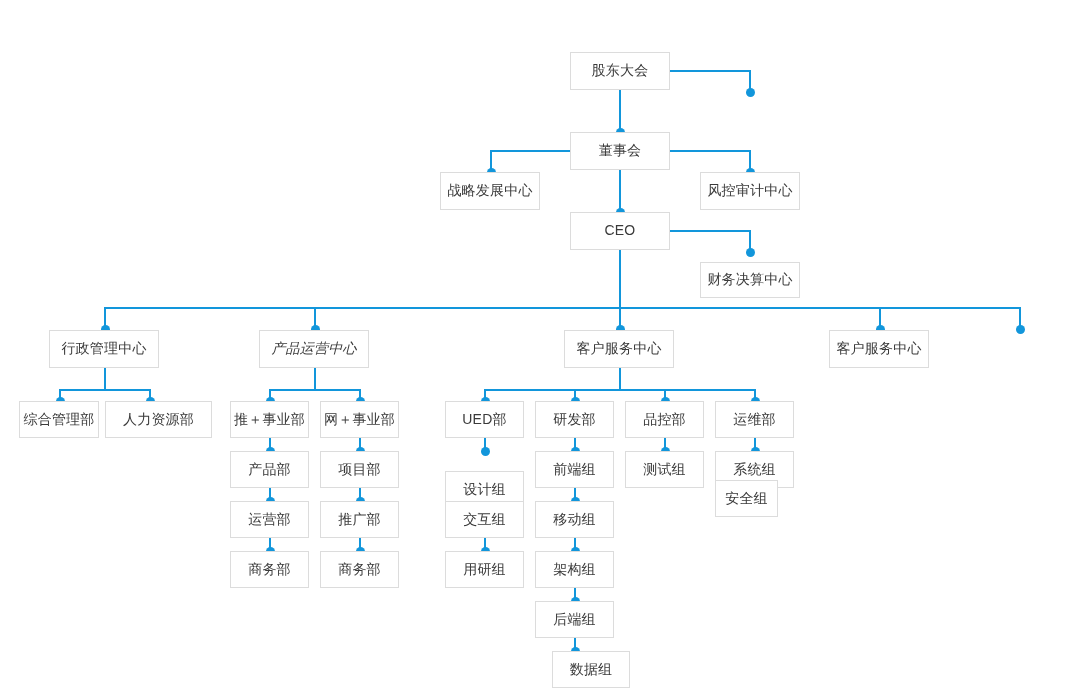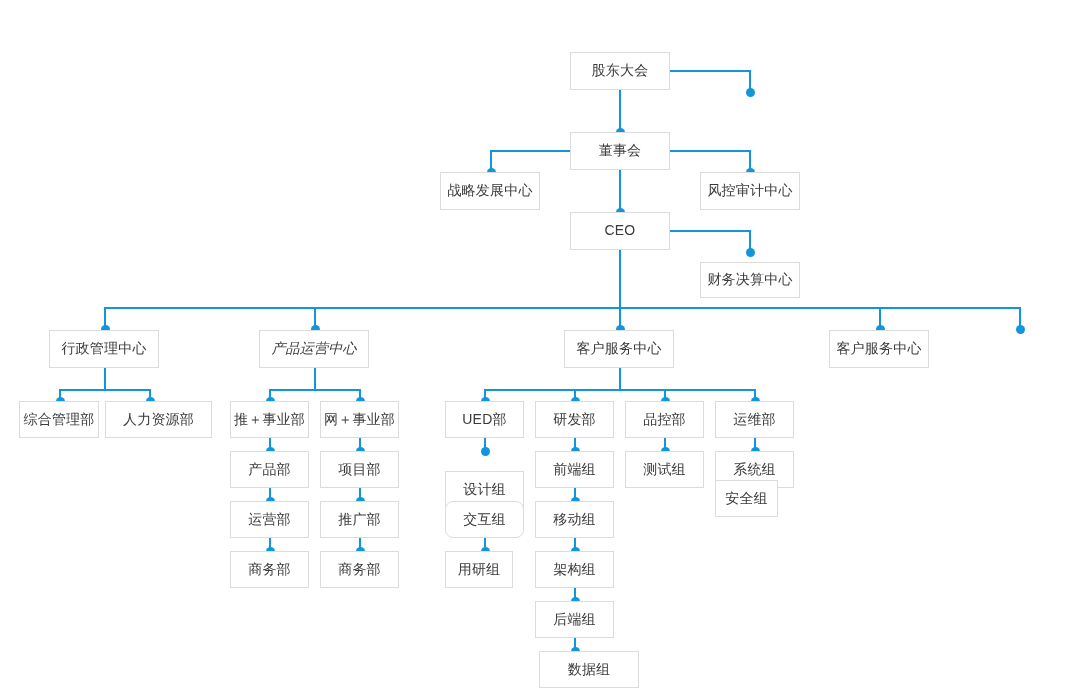--- a/index.html
+++ b/index.html
@@ -184,23 +184,23 @@
   <div class="node" style="left:445px; top:401px; width:79px; height:37px;">UED部</div>
   <div class="node" style="left:535px; top:401px; width:79px; height:37px;">研发部</div>
   <div class="node" style="left:625px; top:401px; width:79px; height:37px;">品控部</div>
   <div class="node" style="left:715px; top:401px; width:79px; height:37px;text-align:right;">运维部</div>
 
   <div class="node" style="left:445px; top:451px; width:79px; height:37px;margin-top:20px;">设计组</div>
   <div class="node" style="left:535px; top:451px; width:79px; height:37px;">前端组</div>
   <div class="node" style="left:625px; top:451px; width:79px; height:37px;">测试组</div>
   <div class="node" style="left:715px; top:451px; width:79px; height:37px;">系统组</div>
 
-  <div class="node" style="left:445px; top:501px; width:79px; height:37px;border-radius:8px;">交互组</div>
+  <div class="node" style="left:445px; top:501px; width:79px; height:37px;">交互组</div>
   <div class="node" style="left:535px; top:501px; width:79px; height:37px;">移动组</div>
   <div class="node" style="left:715px; top:480px; width:63px; height:37px;">安全组</div>
 
-  <div class="node" style="left:445px; top:551px; width:68px; height:37px;">用研组</div>
+  <div class="node" style="left:445px; top:551px; width:79px; height:37px;">用研组</div>
   <div class="node" style="left:535px; top:551px; width:79px; height:37px;">架构组</div>
 
   <div class="node" style="left:535px; top:601px; width:79px; height:37px;">后端组</div>
-  <div class="node" style="left:539px; top:651px; width:100px; height:37px;">数据组</div>
+  <div class="node" style="left:552px; top:651px; width:78px; height:37px;">数据组</div>
 
 </div>
 
 </body></html>

